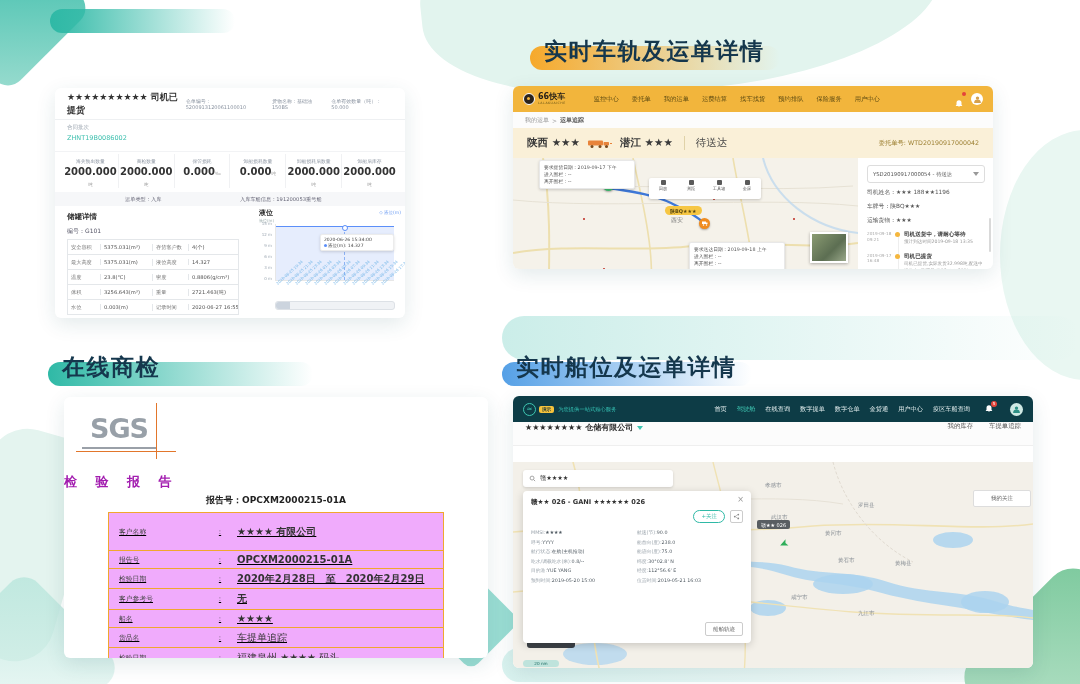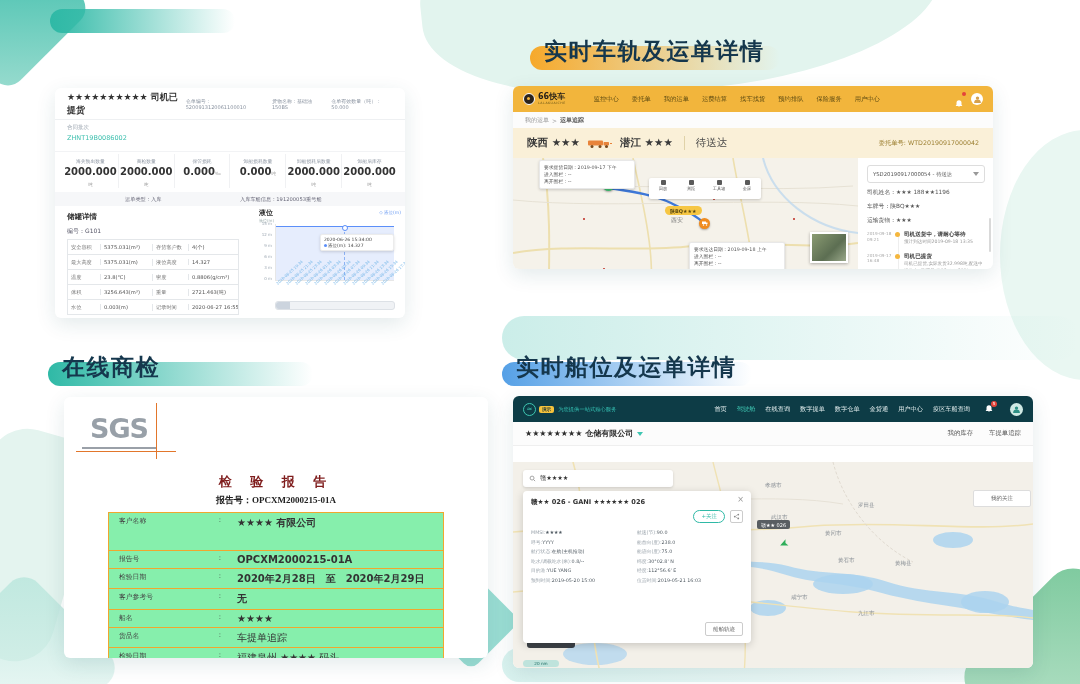--- a/index.html
+++ b/index.html
@@ -105,41 +105,41 @@
   .tl-bd i{display:block;font-style:normal;font-size:4.6px;color:#999;line-height:6.5px;margin-top:1px;}
   .tl-photo{margin-top:3px;width:40px;height:32px;border:1px solid #ddd;background:linear-gradient(180deg,#b9c8bf,#cfe0d6 40%,#aebdb3);cursor:pointer;}
   .tr-sb{position:absolute;right:2px;top:60px;width:2px;height:34px;background:#d9d9d9;border-radius:2px;}
 
   
   .sg-logo{position:absolute;left:26px;top:16px;}
   .sg-logo .tx{font-size:27px;font-weight:800;color:#98a0a8;letter-spacing:-1px;}
   .sg-ul{position:absolute;left:-8px;top:34px;width:74px;height:2px;background:#9aa0a8;}
   .sg-x{position:absolute;left:66px;top:-10px;width:1px;height:56px;background:#E2762B;}
   .sg-y{position:absolute;left:-14px;top:38px;width:100px;height:1px;background:#E2762B;}
-  .sg-title{position:absolute;left:0;right:0;top:76px;text-align:center;font-size:13px;font-weight:700;color:#7f1d1d;letter-spacing:7px;}
-  .sg-repno{position:absolute;left:0;right:0;top:97px;text-align:center;font-size:9px;font-weight:700;color:#222;font-family:Liberation Serif, serif;}
+  .sg-title{position:absolute;left:0;right:0;top:76px;text-align:left;font-size:13px;font-weight:700;color:#a21caf;letter-spacing:7px;}
+  .sg-repno{position:absolute;left:0;right:0;top:97px;text-align:center;font-size:9px;font-weight:700;color:#222;}
   .sg-table{position:absolute;left:44px;top:116px;width:336px;}
-  .sg-row{display:flex;border:1.4px solid #F0A72E;margin-top:-1.4px;background:#86efac;align-items:flex-start;}
+  .sg-row{display:flex;border:1.4px solid #F0A72E;margin-top:-1.4px;background:#f0abfc;align-items:center;text-decoration:underline;}
   .sg-row .l{width:84px;flex:0 0 84px;font-size:6.8px;color:#444;padding:3px 0 3px 10px;}
   .sg-row .c{width:34px;flex:0 0 34px;font-size:6.8px;color:#444;text-align:center;padding:3px 0;}
   .sg-row .v{flex:1;font-size:10px;color:#333;font-weight:700;padding:3px 0;}
   .sg-row.tall{height:38px;}
 
   
   .sp-head{position:absolute;left:0;top:0;right:0;height:26px;background:#0D3C46;display:flex;align-items:center;padding:0 10px;box-sizing:border-box;}
   .sp-logo{width:13px;height:13px;border-radius:50%;border:1.5px solid #3EC6B2;color:#3EC6B2;font-size:7px;line-height:10px;text-align:center;box-sizing:border-box;}
   .sp-badge{margin-left:3px;background:#F5C23C;color:#243b33;font-size:4.6px;padding:1px 3px;border-radius:2px;font-weight:700;}
   .sp-tag{margin-left:4px;font-size:5.3px;color:#35C3B5;}
   .sp-nav{display:flex;gap:10px;margin-left:auto;align-items:center;}
   .sp-nav span{font-size:6.2px;color:#e8f2f2;cursor:pointer;white-space:nowrap;}
   .sp-nav span.on{color:#3EC6B2;}
   .sp-bell{position:relative;width:10px;height:10px;margin-left:4px;}
   .sp-bell i{position:absolute;right:-3px;top:-3px;min-width:6px;height:6px;background:#e4443a;border-radius:3px;color:#fff;font-size:4px;font-style:normal;text-align:center;line-height:6px;}
   .sp-ava{width:13px;height:13px;border-radius:50%;background:#cfe9e4;margin-left:6px;overflow:hidden;display:flex;align-items:center;justify-content:center;}
-  .sp-sub{position:absolute;left:0;top:26px;right:0;height:24px;background:#fcfcfc;border-bottom:1px solid #efefef;display:flex;align-items:center;padding:0 12px;box-sizing:border-box;}
+  .sp-sub{position:absolute;left:0;top:26px;right:0;height:24px;background:#fcfcfc;border-bottom:1px solid #efefef;display:flex;align-items:flex-start;padding:0 12px;box-sizing:border-box;}
   .sp-co{font-size:8px;font-weight:700;color:#2d2d2d;display:flex;align-items:center;gap:4px;}
   .caret-teal{width:0;height:0;border-left:3.5px solid transparent;border-right:3.5px solid transparent;border-top:4.5px solid #3EC6B2;}
   .sp-links{margin-left:auto;display:flex;gap:16px;}
   .sp-links span{font-size:6.4px;color:#555;cursor:pointer;}
   .sp-map{position:absolute;left:0;top:50px;right:0;bottom:0;background:#f3f0e9;overflow:hidden;margin-top:16px;}
   .sp-map svg.bgmap{position:absolute;left:0;top:0;}
   .sp-city{position:absolute;font-size:5.5px;color:#8a9096;z-index:1;white-space:nowrap;}
   .sp-search{position:absolute;left:10px;top:8px;width:150px;height:17px;background:#fff;border-radius:3px;box-shadow:0 1px 3px rgba(0,0,0,.15);display:flex;align-items:center;gap:4px;padding:0 6px;box-sizing:border-box;z-index:5;}
   .sp-search span{font-size:6.2px;color:#333;}
   .sp-card{position:absolute;left:10px;top:29px;width:228px;height:152px;background:#fff;border-radius:4px;box-shadow:0 2px 8px rgba(0,0,0,.18);padding:7px 8px;box-sizing:border-box;z-index:5;}

